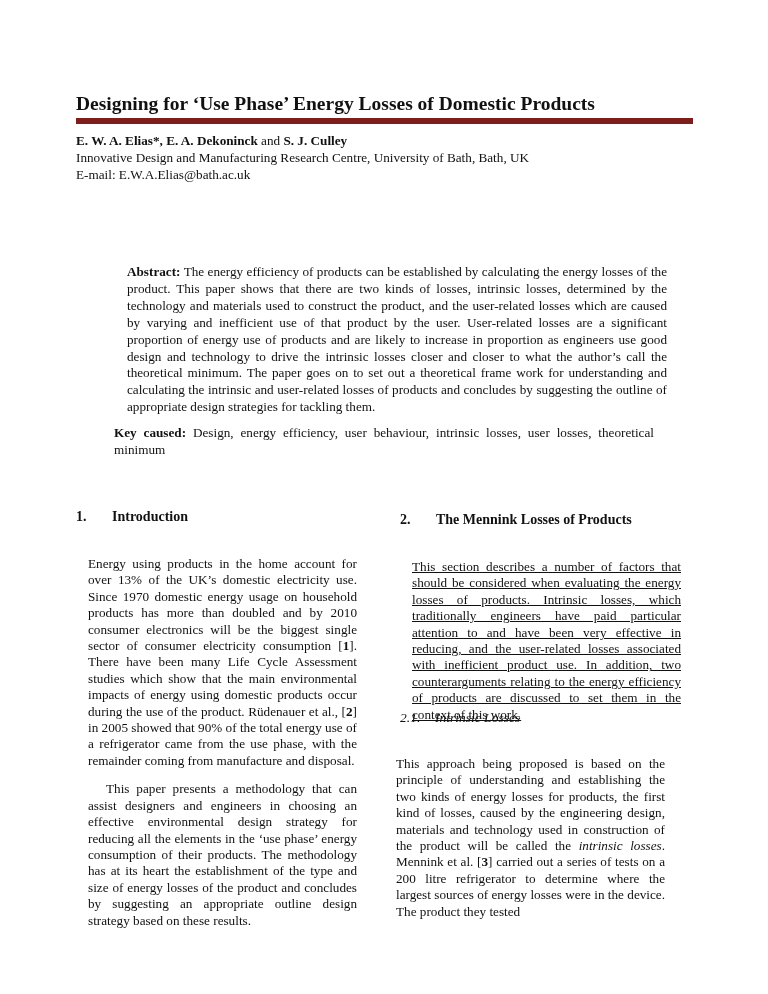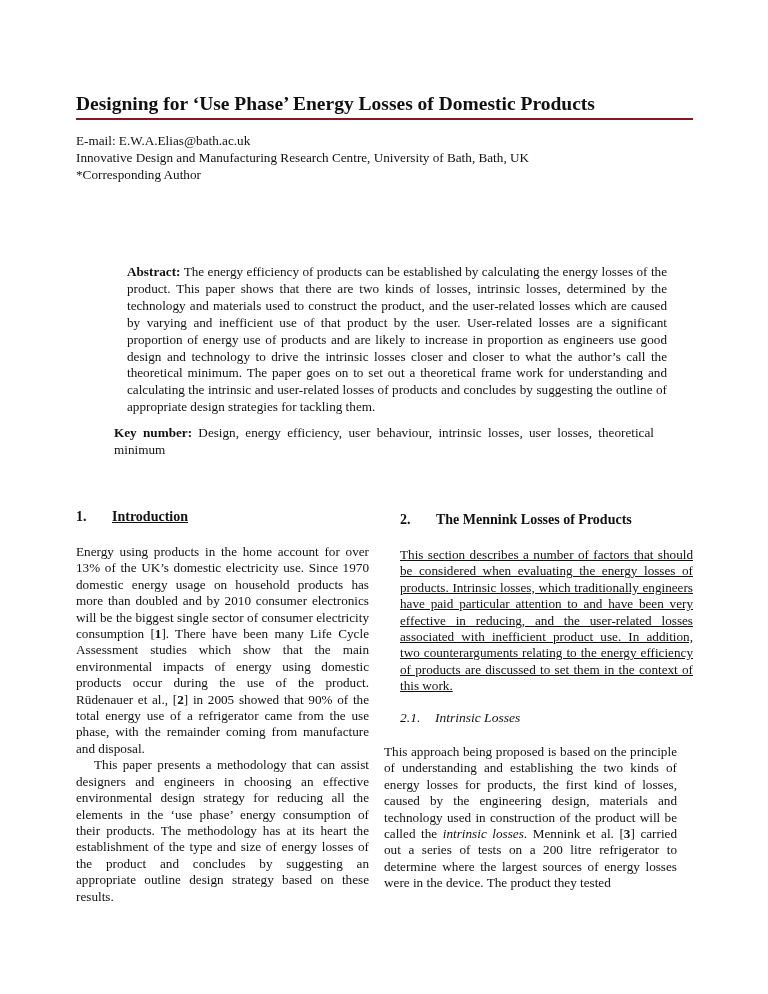--- a/index.html
+++ b/index.html
@@ -4,21 +4,21 @@
 <style>
   html, body { margin: 0; padding: 0; background: #ffffff; }
   body {
     width: 768px; height: 994px; position: relative; overflow: hidden;
     font-family: "Liberation Serif", "DejaVu Serif", serif;
     color: #111111;
   }
   .title {
     position: absolute; left: 76px; top: 92px; width: 617px;
     font-size: 19.5px; font-weight: bold; line-height: 24px;
-    padding-bottom: 2px; border-bottom: 2px solid #7f1d1d;
+    padding-bottom: 2px; border-bottom: 6px solid #7f1d1d;
     white-space: nowrap;
   }
   .authors {
     position: absolute; left: 76px; top: 132px; width: 620px;
     font-size: 13.2px; line-height: 17px;
   }
   .authors .line { display: block; white-space: nowrap; }
   .authors b { font-weight: bold; }
   .abstract {
     position: absolute; left: 114px; top: 264px; width: 540px;
@@ -33,40 +33,40 @@
   }
   .heading .num { display: inline-block; width: 36px; }
   .subheading {
     position: absolute; font-size: 13.5px; font-style: italic; white-space: nowrap;
   }
   .subheading .num { display: inline-block; width: 35px; }
   .col {
     position: absolute; width: 293px; font-size: 13.2px; line-height: 16.4px;
     text-align: justify;
   }
-  .col p { margin: 0; }
+  .col p { margin: 12px; }
   .col p.indent { text-indent: 18px; }
   b.ref { font-weight: bold; }
 </style>
 </head>
 <body>
 
 <div class="title">Designing for ‘Use Phase’ Energy Losses of Domestic Products</div>
 
 <div class="authors">
+  <span class="line"><b>E. W. A. Elias*,</b> <b>E. A. Dekoninck</b><span> and </span><b>S. J. Culley</b></span>
+  <span class="line">Innovative Design and Manufacturing Research Centre, University of Bath, Bath, UK</span>
   <span class="line">E-mail: E.W.A.Elias@bath.ac.uk</span>
-  <span class="line">Innovative Design and Manufacturing Research Centre, University of Bath, Bath, UK</span>
-  <span class="line">*Corresponding Author</span>
 </div>
 
 <div class="abstract"><b>Abstract:</b><span> The energy efficiency of products can be established by calculating the energy losses of the product. This paper shows that there are two kinds of losses, intrinsic losses, determined by the technology and materials used to construct the product, and the user-related losses which are caused by varying and inefficient use of that product by the user. User-related losses are a significant proportion of energy use of products and are likely to increase in proportion as engineers use good design and technology to drive the intrinsic losses closer and closer to what the author’s call the theoretical minimum. The paper goes on to set out a theoretical frame work for understanding and calculating the intrinsic and user-related losses of products and concludes by suggesting the outline of appropriate design strategies for tackling them.</span></div>
 
-<div class="keywords"><b>Key number:</b><span> Design, energy efficiency, user behaviour, intrinsic losses, user losses, theoretical minimum</span></div>
+<div class="keywords"><b>Key caused:</b><span> Design, energy efficiency, user behaviour, intrinsic losses, user losses, theoretical minimum</span></div>
 
-<div class="heading" style="left:76px; top:509px;text-decoration:underline;">
+<div class="heading" style="left:76px; top:509px;">
   <span class="num">1.</span><span>Introduction</span>
 </div>
 
 <div class="col" style="left:76px; top:544px;">
   <p><span>Energy using products in the home account for over 13% of the UK’s domestic electricity use. Since 1970 domestic energy usage on household products has more than doubled and by 2010 consumer electronics will be the biggest single sector of consumer electricity consumption [</span><b class="ref">1</b><span>]. There have been many Life Cycle Assessment studies which show that the main environmental impacts of energy using domestic products occur during the use of the product. Rüdenauer et al., [</span><b class="ref">2</b><span>] in 2005 showed that 90% of the total energy use of a refrigerator came from the use phase, with the remainder coming from manufacture and disposal.</span></p>
   <p class="indent">This paper presents a methodology that can assist designers and engineers in choosing an effective environmental design strategy for reducing all the elements in the ‘use phase’ energy consumption of their products. The methodology has at its heart the establishment of the type and size of energy losses of the product and concludes by suggesting an appropriate outline design strategy based on these results.</p>
 </div>
 
 <div class="heading" style="left:400px; top:512px;">
   <span class="num">2.</span><span>The Mennink Losses of Products</span>

